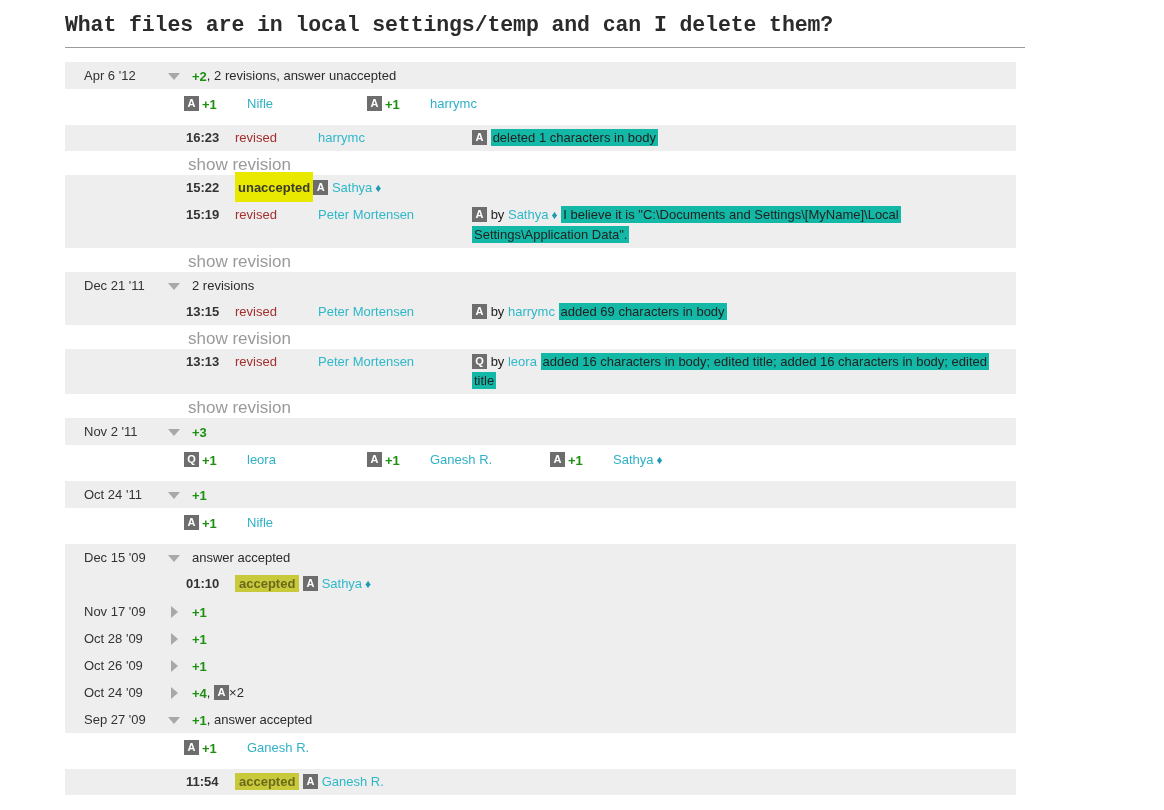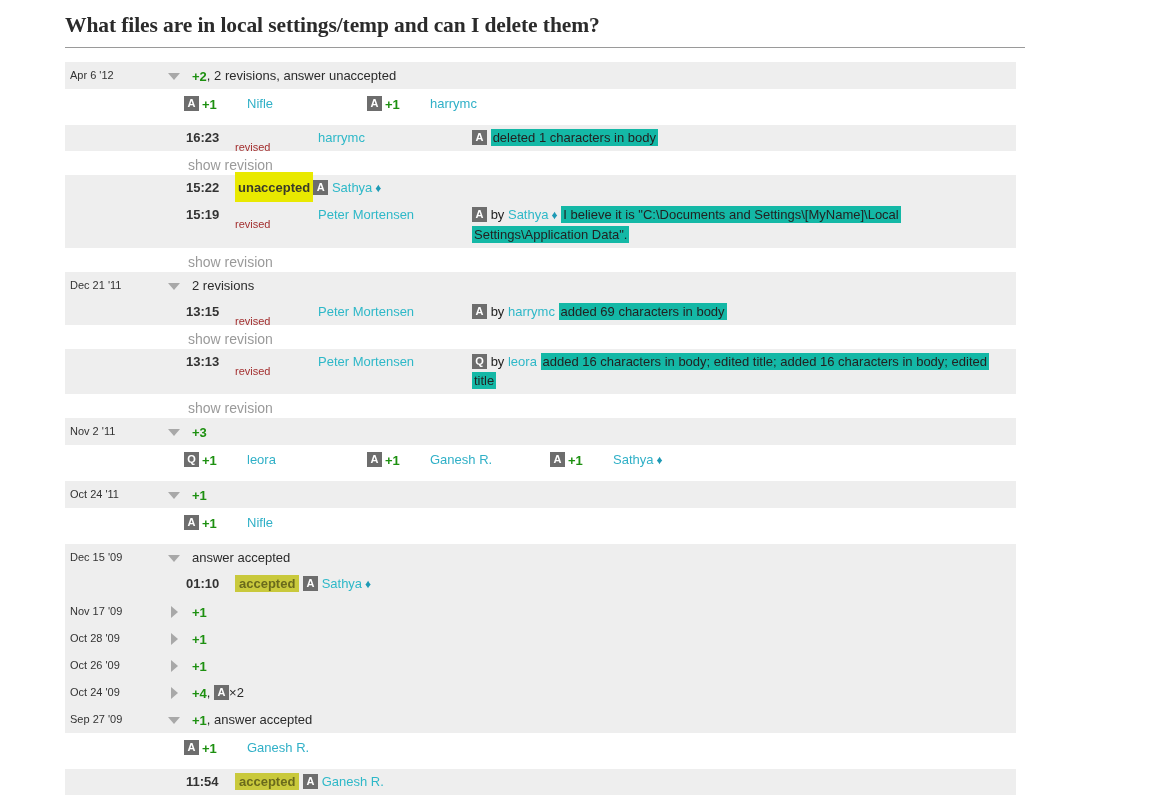--- a/index.html
+++ b/index.html
@@ -30,21 +30,21 @@
     top: 12px;
     width: 960px;
   }
   .page-title {
     margin: 0;
     font-size: 21.5px;
     font-weight: bold;
     letter-spacing: -0.1px;
     color: #2b2b2b;
     line-height: 26px;
-    font-family: Liberation Serif, serif;
+    font-family: Liberation Mono, monospace;
   }
   .title-rule {
     margin-top: 9px;
     border-bottom: 1px solid #9a9a9a;
     width: 960px;
   }
 
   
   .timeline {
     position: absolute;
@@ -62,24 +62,24 @@
   .row.plain  { background: #ffffff; }
 
   
   .grouprow {
     height: 27px;
     line-height: 27px;
     font-size: 13px;
   }
   .grouprow .date {
     position: absolute;
-    left: 5px;
+    left: 19px;
     top: 0;
     color: #333333;
-    font-size: 11px;
+    font-size: 13px;
     white-space: nowrap;
   }
   .toggle {
     position: absolute;
     left: 99px;
     top: 0;
     width: 20px;
     text-align: center;
     color: #9a9a9a;
     font-size: 11px;
@@ -148,22 +148,22 @@
     left: 121px;
     top: 3px;
     font-weight: bold;
     color: #333333;
     font-size: 13px;
     line-height: 19px;
   }
   .eventrow .action {
     position: absolute;
     left: 170px;
-    top: 13px;
-    font-size: 11px;
+    top: 3px;
+    font-size: 13px;
     line-height: 19px;
     white-space: nowrap;
   }
   .eventrow .who {
     position: absolute;
     left: 253px;
     top: 3px;
     font-size: 13px;
     line-height: 19px;
     white-space: nowrap;
@@ -212,21 +212,21 @@
     margin-left: 3px;
   }
   .revised {
     color: #a32f2f;
   }
   .showrev {
     position: absolute;
     left: 123px;
     top: 2px;
     color: #9a9a9a;
-    font-size: 14px;
+    font-size: 17px;
     text-decoration: none;
     cursor: pointer;
   }
   .showrevrow {
     height: 24px;
     line-height: 24px;
   }
   .hl-comment {
     background: #14b8a6;
     padding: 1px 2px;

